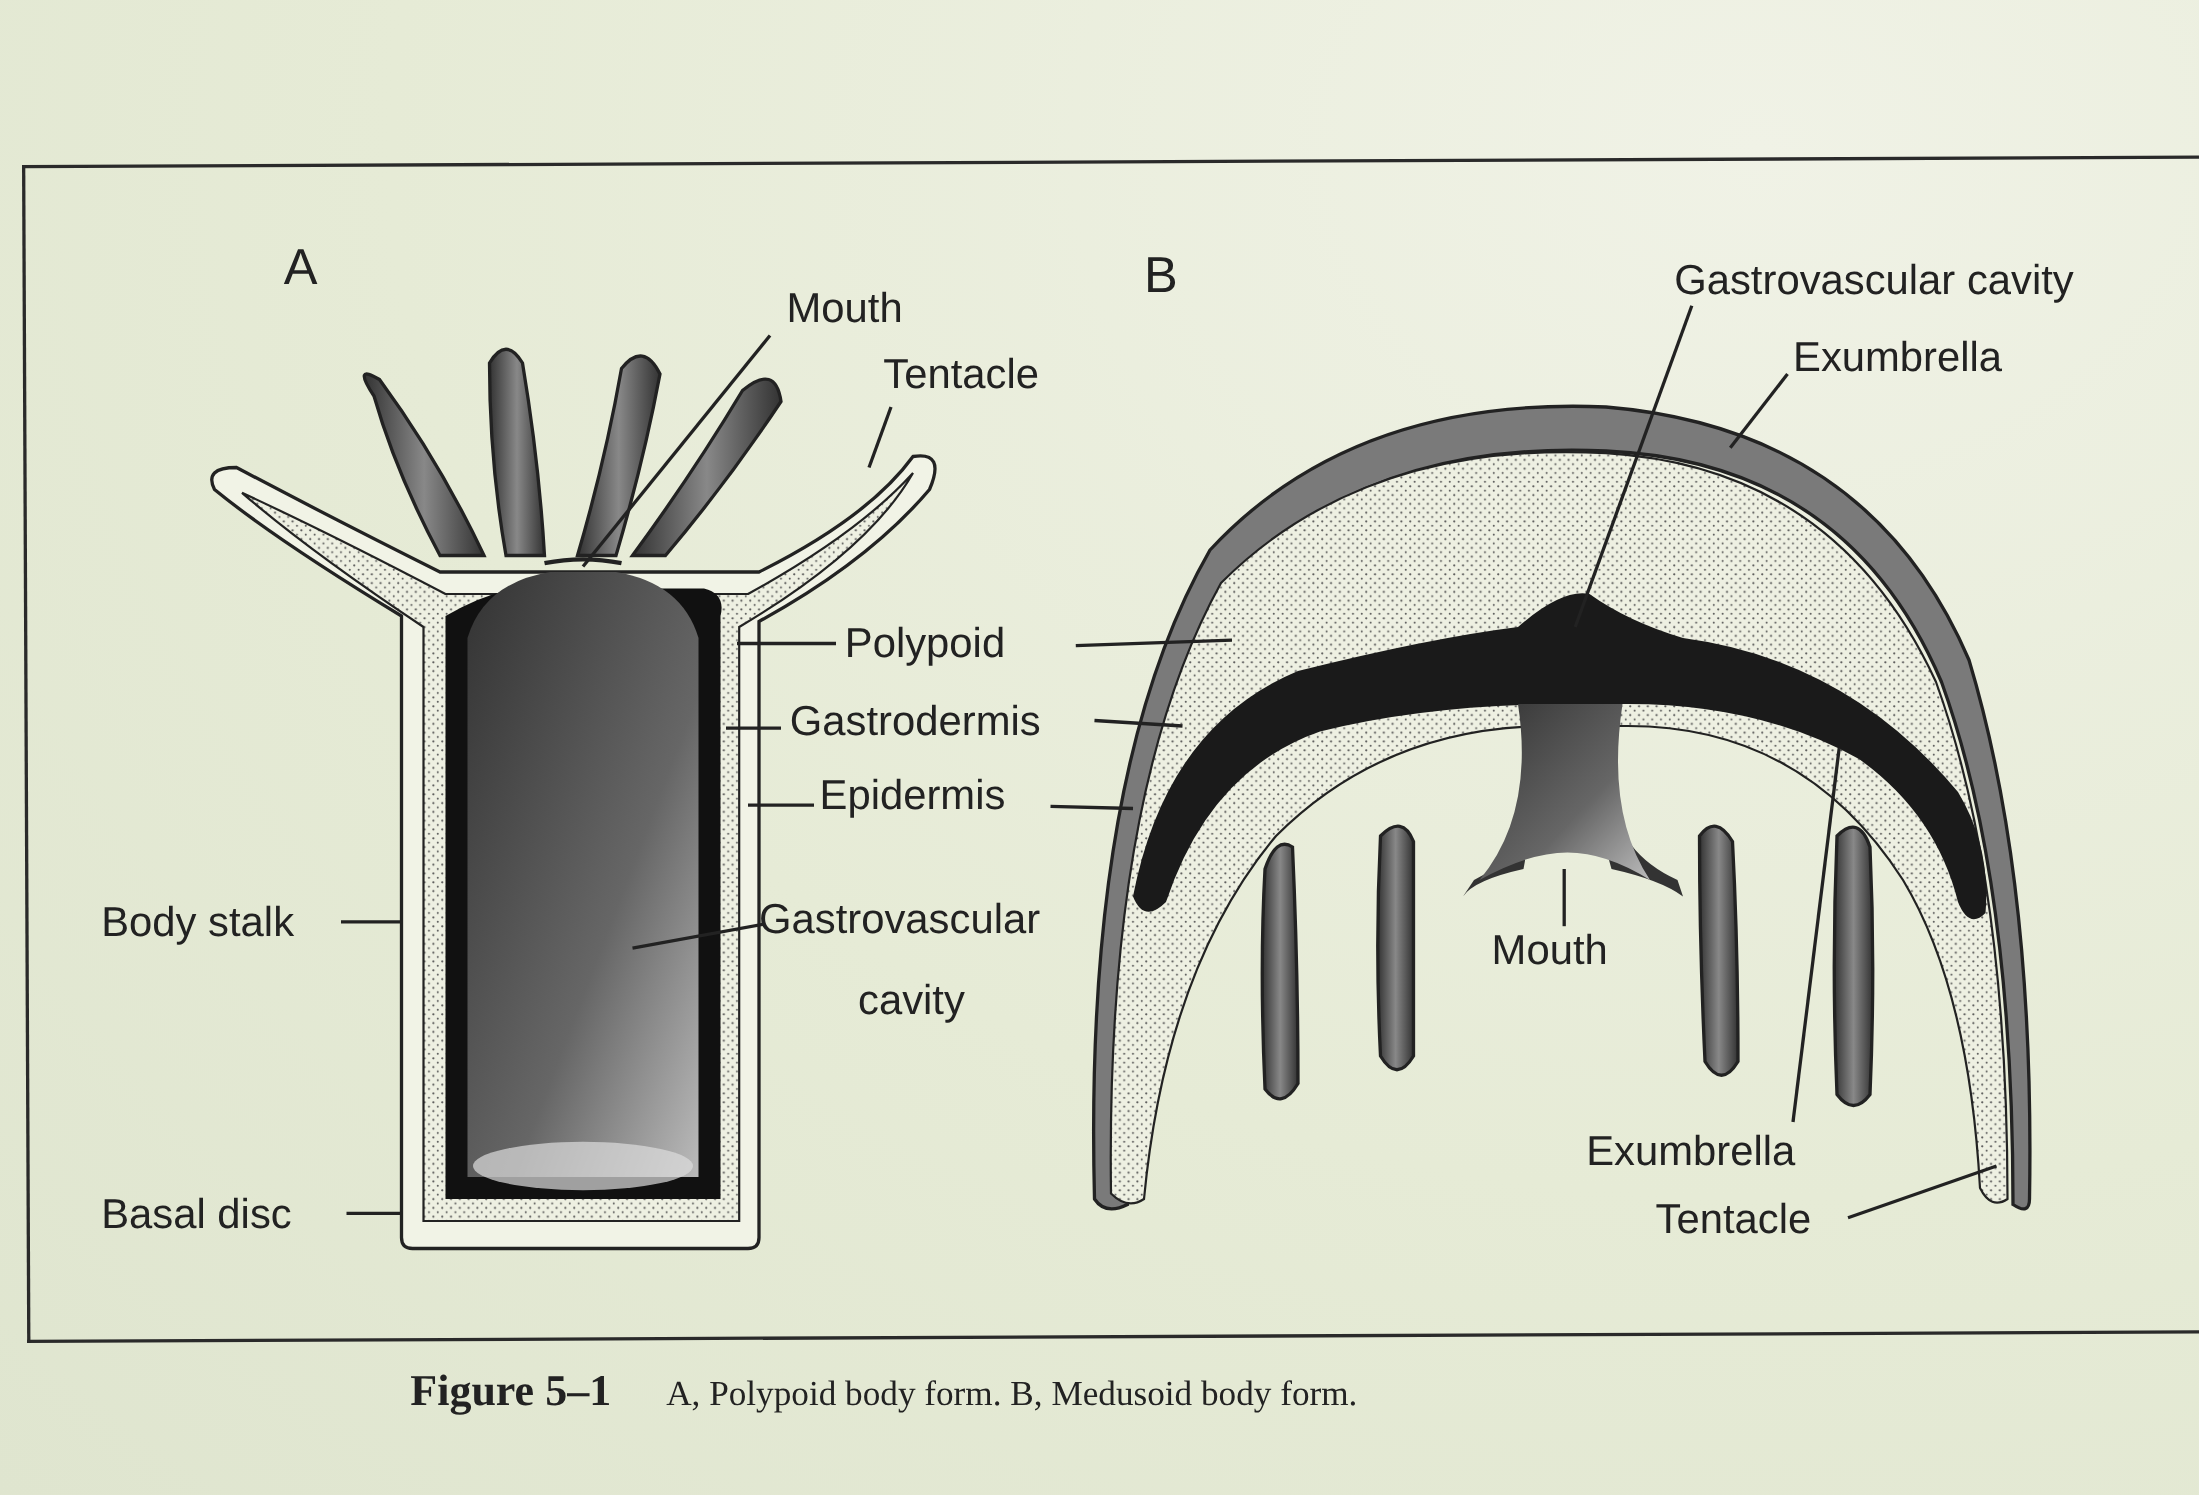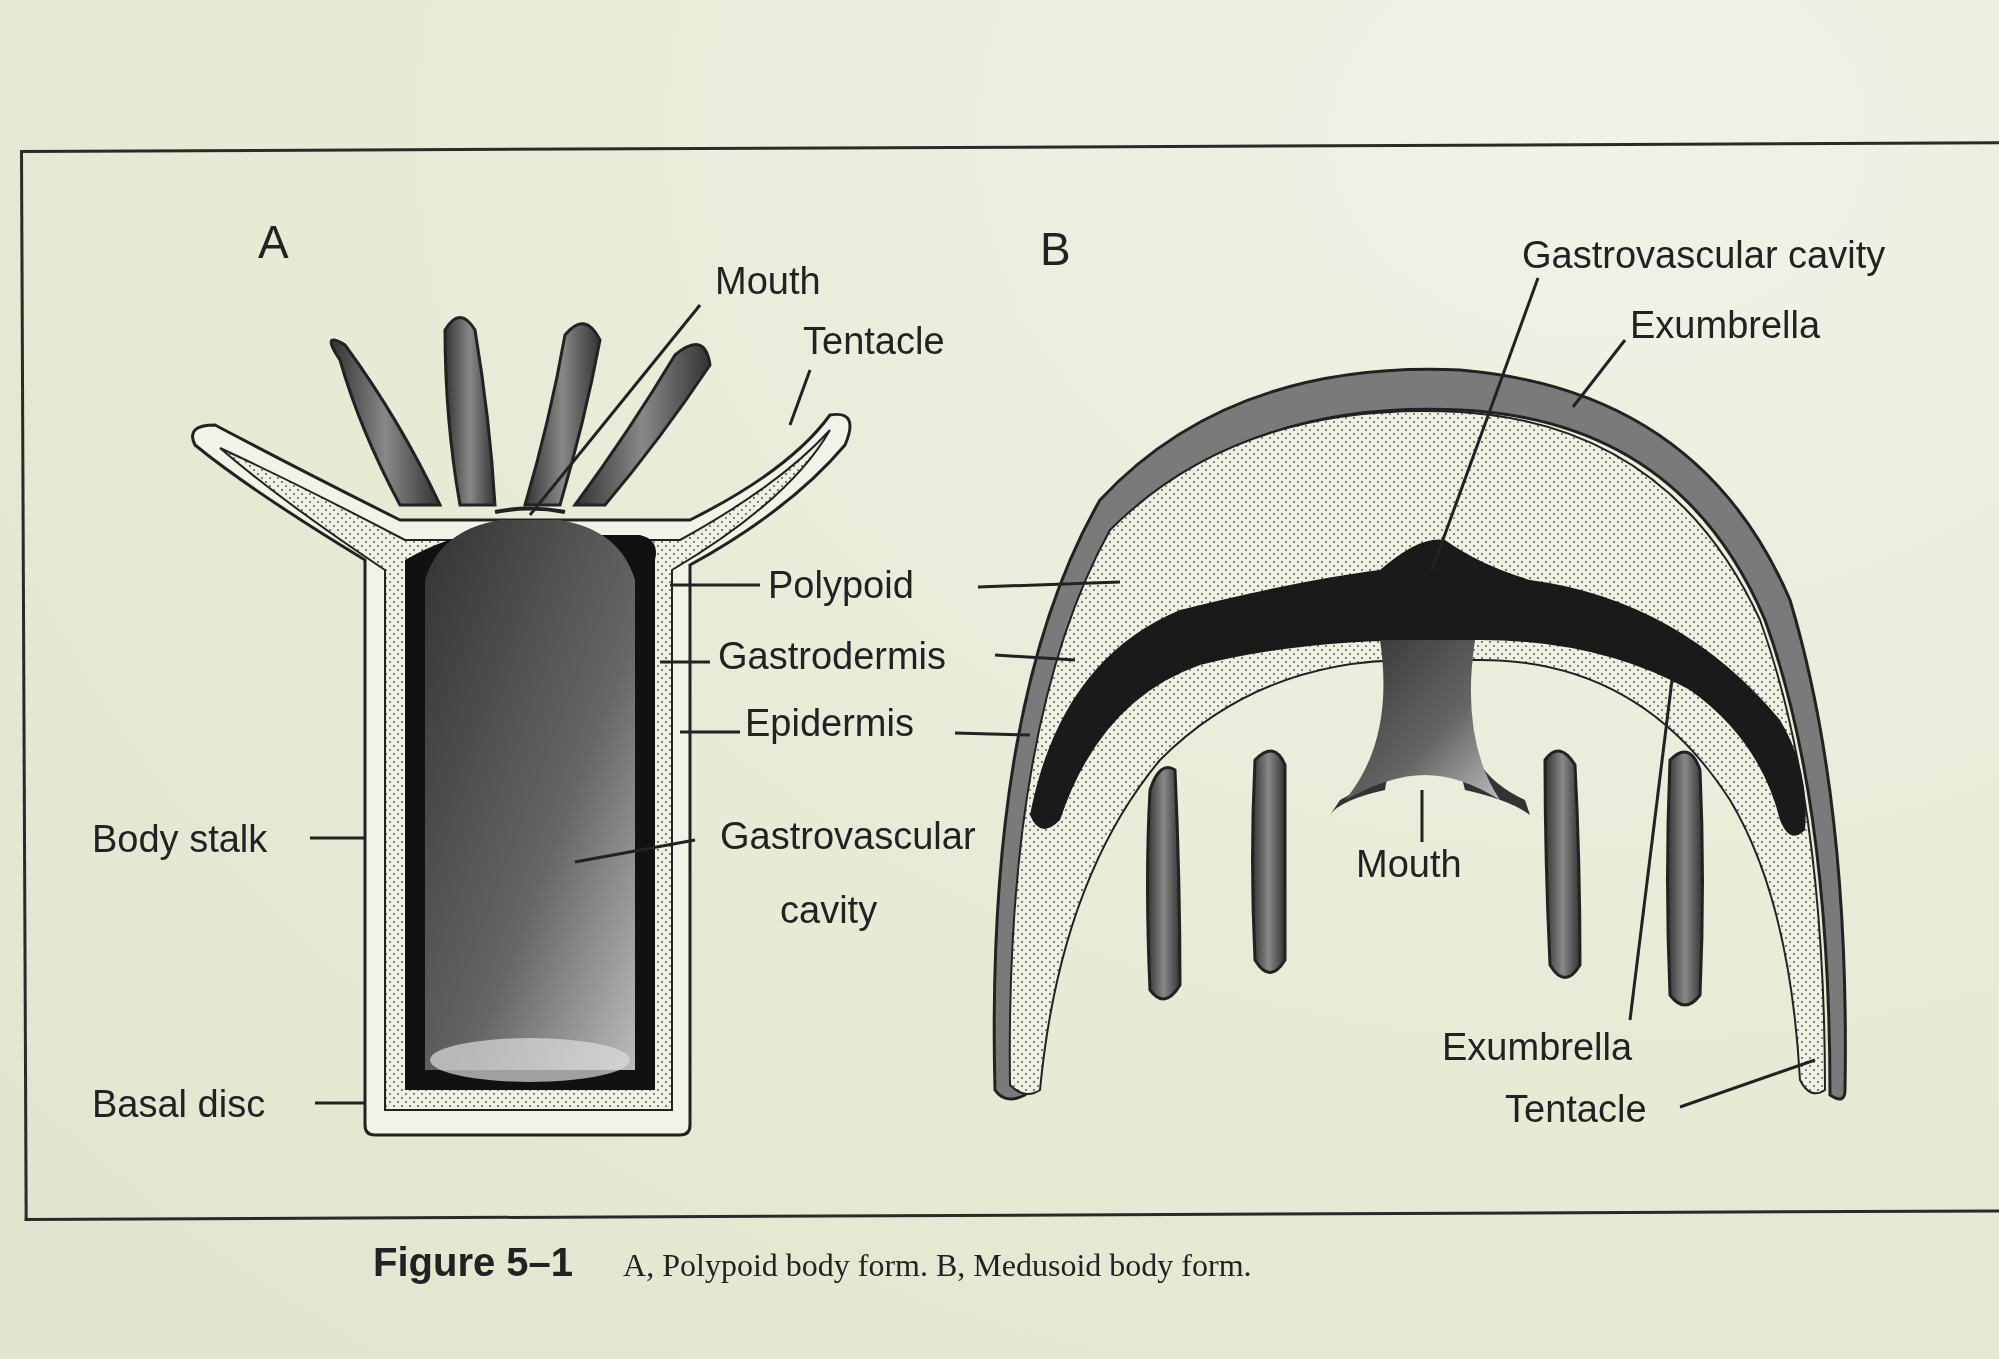--- a/index.html
+++ b/index.html
@@ -5,21 +5,21 @@
   html,body{margin:0;padding:0;}
   body{width:1999px;height:1359px;overflow:hidden;background:#e7ecd9;position:relative;
     font-family:"Liberation Sans",sans-serif;color:#222;}
   .bg{position:absolute;inset:0;background:radial-gradient(ellipse at 80% 10%, #f0f2e6 0%, #e6ebd6 55%, #dfe5cf 100%);}
   .frame{position:absolute;left:20px;top:150px;width:1985px;height:1065px;border:3px solid #2a2a2a;border-right:none;
     transform:rotate(-0.25deg);transform-origin:left top;}
   svg.fig{position:absolute;left:0;top:0;}
   .lbl{position:absolute;font-size:38px;color:#222;white-space:nowrap;line-height:1;}
   .panel-letter{position:absolute;font-size:46px;color:#222;}
   .caption{position:absolute;left:373px;top:1240px;font-size:40px;white-space:nowrap;}
-  .caption .fig-num{font-family:Liberation Sans, sans-serif;font-weight:bold;margin-right:50px;margin-top:43px;}
+  .caption .fig-num{font-family:Liberation Serif, serif;font-weight:bold;margin-right:50px;margin-top:43px;}
   .caption .txt{font-family:"Liberation Serif",serif;font-size:32px;}
 </style>
 </head>
 <body>
 
 <div class="bg"></div>
 <div class="frame"></div>
 
 <svg class="fig" width="1999" height="1359" viewBox="0 0 1999 1359">
   <defs>
@@ -101,21 +101,21 @@
 
 <div class="panel-letter" style="left:258px;top:215px;">A</div>
 <div class="panel-letter" style="left:1040px;top:222px;">B</div>
 
 <div class="lbl" style="left:715px;top:262px;">Mouth</div>
 <div class="lbl" style="left:803px;top:322px;">Tentacle</div>
 <div class="lbl" style="left:768px;top:566px;">Polypoid</div>
 <div class="lbl" style="left:718px;top:637px;">Gastrodermis</div>
 <div class="lbl" style="left:745px;top:704px;">Epidermis</div>
 <div class="lbl" style="left:92px;top:820px;">Body stalk</div>
-<div class="lbl" style="left:690px;top:817px;padding-left:30px;">Gastrovascular</div>
+<div class="lbl" style="left:690px;top:817px;">Gastrovascular</div>
 <div class="lbl" style="left:780px;top:867px;margin-top:24px;">cavity</div>
 <div class="lbl" style="left:92px;top:1085px;">Basal disc</div>
 
 <div class="lbl" style="left:1522px;top:236px;">Gastrovascular cavity</div>
 <div class="lbl" style="left:1630px;top:306px;">Exumbrella</div>
 <div class="lbl" style="left:1356px;top:845px;">Mouth</div>
 <div class="lbl" style="left:1442px;top:1028px;">Exumbrella</div>
 <div class="lbl" style="left:1505px;top:1090px;">Tentacle</div>
 
 <div class="caption">

